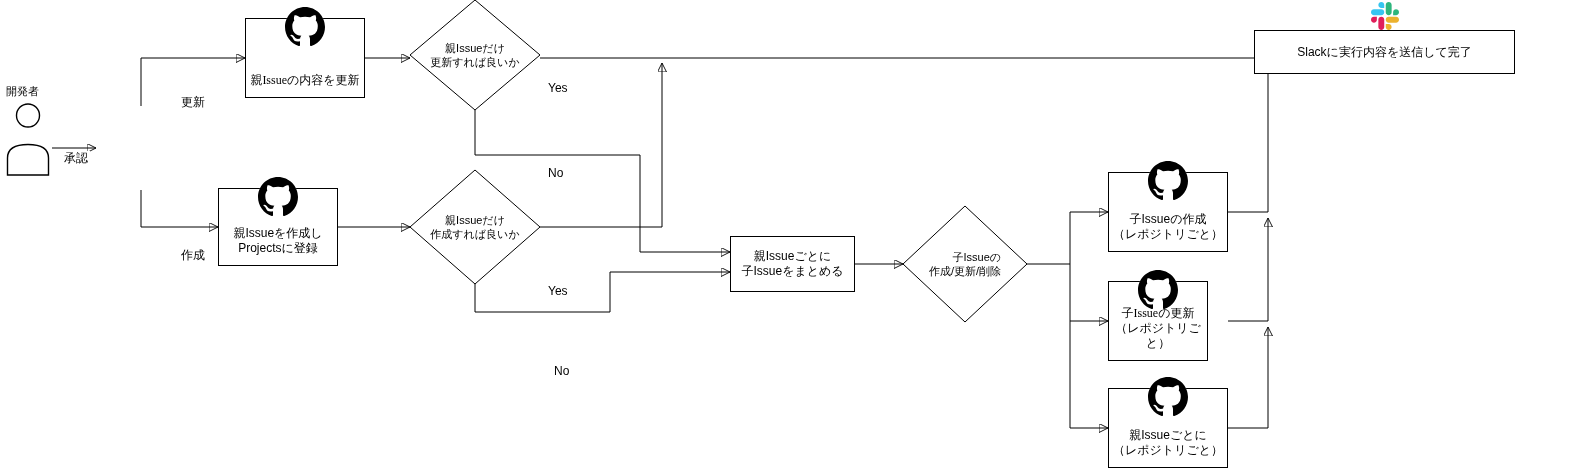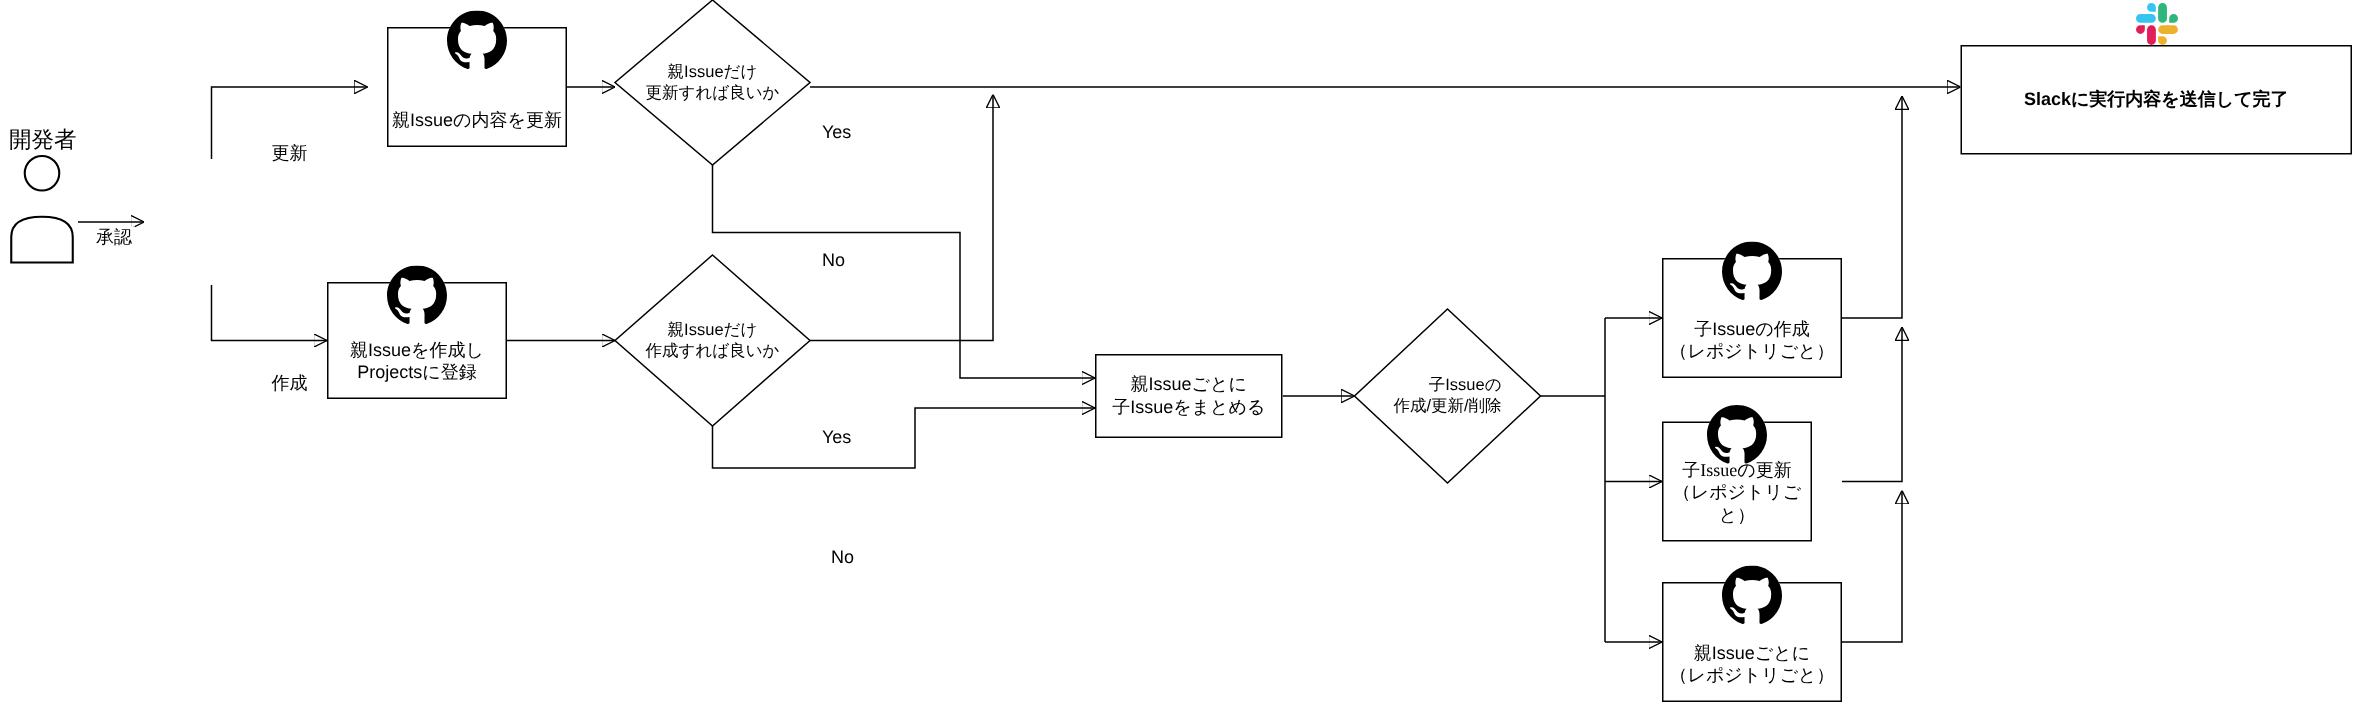--- a/index.html
+++ b/index.html
@@ -29,21 +29,21 @@
     position:absolute; top:-12px; left:50%; transform:translateX(-50%);
     width:40px; height:40px; background:#fff; border-radius:50%; z-index:3;
   }
   .gh-icon svg { width:40px; height:40px; display:block; }
 
   .slack-icon { position:absolute; top:-29px; left:50%; transform:translateX(-50%); width:28px; height:28px; }
   .slack-icon svg { width:28px; height:28px; display:block; }
 
   .actor { position:absolute; z-index:2; }
   .actor svg { display:block; overflow:visible; }
-  .actor-label { position:absolute; z-index:2; font-size:15px; }
+  .actor-label { position:absolute; z-index:2; font-size:11px; }
 
   .edge-label {
     position:absolute; z-index:4; background:#ffffff; padding:0 2px;
     font-size:12px; line-height:14px; white-space:nowrap;margin-top:44px;
   }
 </style>
 </head>
 <body>
 
 <div class="canvas">
@@ -78,21 +78,21 @@
   <div class="actor" style="left:4px;top:102px;width:48px;height:74px;">
     <span>
       <svg width="48" height="74" viewBox="0 0 48 74">
         <circle cx="24" cy="13.5" r="11.5" fill="#fff" stroke="#000" stroke-width="1.4"></circle>
         <path d="M 3.5 73 L 3.5 56 Q 3.5 42.5 24 42.5 Q 44.5 42.5 44.5 56 L 44.5 73 Z" fill="#fff" stroke="#000" stroke-width="1.4"></path>
       </svg>
     </span>
   </div>
 
 
-  <div class="rect-node gh-rect" style="left:258px;top:18px;width:120px;height:80px;">
+  <div class="rect-node gh-rect" style="left:245px;top:18px;width:120px;height:80px;font-family:Liberation Serif, serif;">
     <span class="gh-icon">
       <svg viewBox="0 0 16 16">
           <path fill="#000" d="M8 0C3.58 0 0 3.58 0 8c0 3.54 2.29 6.53 5.47 7.59.4.07.55-.17.55-.38 0-.19-.01-.82-.01-1.49-2.01.37-2.53-.49-2.69-.94-.09-.23-.48-.94-.82-1.13-.28-.15-.68-.52-.01-.53.63-.01 1.08.58 1.23.82.72 1.21 1.87.87 2.33.66.07-.52.28-.87.51-1.07-1.78-.2-3.64-.89-3.64-3.95 0-.87.31-1.59.82-2.15-.08-.2-.36-1.02.08-2.12 0 0 .67-.21 2.2.82.64-.18 1.32-.27 2-.27s1.36.09 2 .27c1.53-1.04 2.2-.82 2.2-.82.44 1.1.16 1.92.08 2.12.51.56.82 1.27.82 2.15 0 3.07-1.87 3.75-3.65 3.95.29.25.54.73.54 1.48 0 1.07-.01 1.93-.01 2.2 0 .21.15.46.55.38A8.01 8.01 0 0 0 16 8c0-4.42-3.58-8-8-8z"></path>
         </svg>
     </span>
     <div class="txt">
       <span class="ln">親Issueの内容を更新</span>
     </div>
   </div>
 
@@ -174,21 +174,21 @@
       <svg viewBox="0 0 16 16">
           <path fill="#000" d="M8 0C3.58 0 0 3.58 0 8c0 3.54 2.29 6.53 5.47 7.59.4.07.55-.17.55-.38 0-.19-.01-.82-.01-1.49-2.01.37-2.53-.49-2.69-.94-.09-.23-.48-.94-.82-1.13-.28-.15-.68-.52-.01-.53.63-.01 1.08.58 1.23.82.72 1.21 1.87.87 2.33.66.07-.52.28-.87.51-1.07-1.78-.2-3.64-.89-3.64-3.95 0-.87.31-1.59.82-2.15-.08-.2-.36-1.02.08-2.12 0 0 .67-.21 2.2.82.64-.18 1.32-.27 2-.27s1.36.09 2 .27c1.53-1.04 2.2-.82 2.2-.82.44 1.1.16 1.92.08 2.12.51.56.82 1.27.82 2.15 0 3.07-1.87 3.75-3.65 3.95.29.25.54.73.54 1.48 0 1.07-.01 1.93-.01 2.2 0 .21.15.46.55.38A8.01 8.01 0 0 0 16 8c0-4.42-3.58-8-8-8z"></path>
         </svg>
     </span>
     <div class="txt">
       <span class="ln">親Issueごとに</span>
       <span class="ln">（レポジトリごと）</span>
     </div>
   </div>
 
-  <div class="rect-node" style="left:1307px;top:30px;width:261px;height:73px;font-weight:bold;">
+  <div class="rect-node" style="left:1254px;top:30px;width:261px;height:44px;">
     <span class="slack-icon">
       <svg viewBox="0 0 122.8 122.8">
         <path d="M25.8 77.6c0 7.1-5.8 12.9-12.9 12.9S0 84.7 0 77.6s5.8-12.9 12.9-12.9h12.9v12.9zm6.5 0c0-7.1 5.8-12.9 12.9-12.9s12.9 5.8 12.9 12.9v32.3c0 7.1-5.8 12.9-12.9 12.9s-12.9-5.8-12.9-12.9V77.6z" fill="#E01E5A"></path>
         <path d="M45.2 25.8c-7.1 0-12.9-5.8-12.9-12.9S38.1 0 45.2 0s12.9 5.8 12.9 12.9v12.9H45.2zm0 6.5c7.1 0 12.9 5.8 12.9 12.9s-5.8 12.9-12.9 12.9H12.9C5.8 58.1 0 52.3 0 45.2s5.8-12.9 12.9-12.9h32.3z" fill="#36C5F0"></path>
         <path d="M97 45.2c0-7.1 5.8-12.9 12.9-12.9s12.9 5.8 12.9 12.9-5.8 12.9-12.9 12.9H97V45.2zm-6.5 0c0 7.1-5.8 12.9-12.9 12.9s-12.9-5.8-12.9-12.9V12.9C64.7 5.8 70.5 0 77.6 0s12.9 5.8 12.9 12.9v32.3z" fill="#2EB67D"></path>
         <path d="M77.6 97c7.1 0 12.9 5.8 12.9 12.9s-5.8 12.9-12.9 12.9-12.9-5.8-12.9-12.9V97h12.9zm0-6.5c-7.1 0-12.9-5.8-12.9-12.9s5.8-12.9 12.9-12.9h32.3c7.1 0 12.9 5.8 12.9 12.9s-5.8 12.9-12.9 12.9H77.6z" fill="#ECB22E"></path>
       </svg>
     </span>
     <div class="txt">
       <span class="ln">Slackに実行内容を送信して完了</span>

